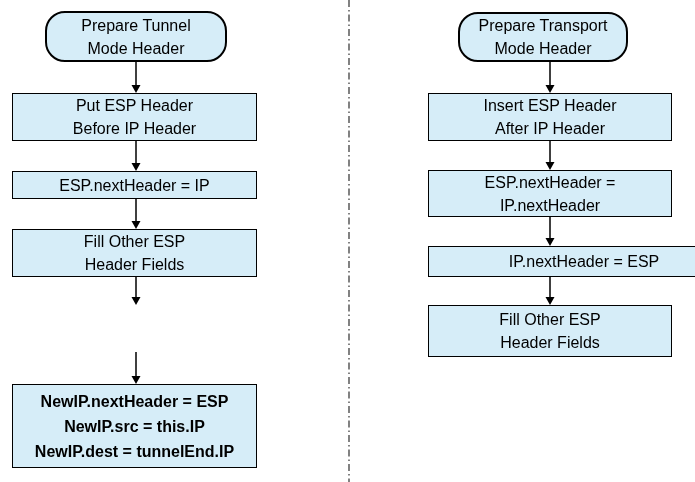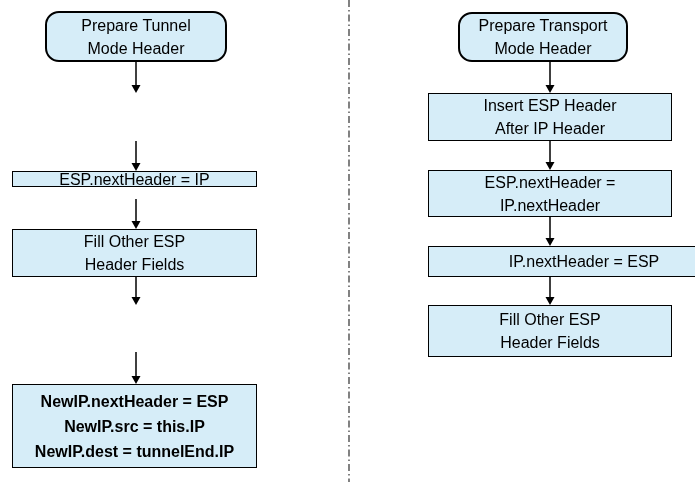--- a/index.html
+++ b/index.html
@@ -24,30 +24,30 @@
     align-items: center;
     justify-content: center;
     text-align: center;
     font-size: 16px;
     line-height: 23px;
     color: #000000;
     white-space: pre-line;
     z-index: 1;
   }
   .node.rounded {
-    border-radius: 14px;
+    border-radius: 20px;
     border-width: 2px;
   }
   .node.tall {
     line-height: 25px;
   }
   
   #l-start { left: 45px;  top: 11px;  width: 182px; height: 51px; }
   #l-s1    { left: 12px;  top: 93px;  width: 245px; height: 48px; }
-  #l-s2    { left: 12px;  top: 171px; width: 245px; height: 16px; }
+  #l-s2    { left: 12px;  top: 171px; width: 245px; height: 28px; }
   #l-s3    { left: 12px;  top: 229px; width: 245px; height: 48px; }
   #l-s4    { left: 12px;  top: 305px; width: 245px; height: 47px; }
   #l-s5    { left: 12px;  top: 384px; width: 245px; height: 84px; font-weight: bold; }
   
   #r-start { left: 458px; top: 12px;  width: 170px; height: 50px; }
   #r-s1    { left: 428px; top: 93px;  width: 244px; height: 48px; }
   #r-s2    { left: 428px; top: 170px; width: 244px; height: 47px; }
   #r-s3    { left: 428px; top: 246px; width: 276px; height: 31px; padding-left: 36px; }
   #r-s4    { left: 428px; top: 305px; width: 244px; height: 52px; }
 
@@ -90,20 +90,22 @@
       <line x1="550" y1="217" x2="550" y2="239" stroke-width="1.5"></line>
       <polygon points="545.5,238 554.5,238 550,246" stroke="none"></polygon>
       <line x1="550" y1="277" x2="550" y2="298" stroke-width="1.5"></line>
       <polygon points="545.5,297 554.5,297 550,305" stroke="none"></polygon>
     </g>
   </svg>
 
   <div id="l-start" class="node rounded">Prepare Tunnel
 Mode Header</div>
 
+  <div id="l-s1" class="node">Put ESP Header
+Before IP Header</div>
 
   <div id="l-s2" class="node">ESP.nextHeader = IP</div>
 
   <div id="l-s3" class="node">Fill Other ESP
 Header Fields</div>
 
 
   <div id="l-s5" class="node tall">NewIP.nextHeader = ESP
 NewIP.src = this.IP
 NewIP.dest = tunnelEnd.IP</div>

